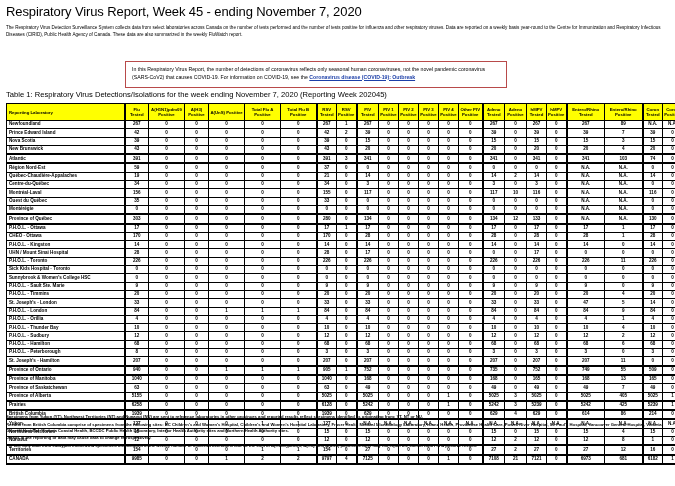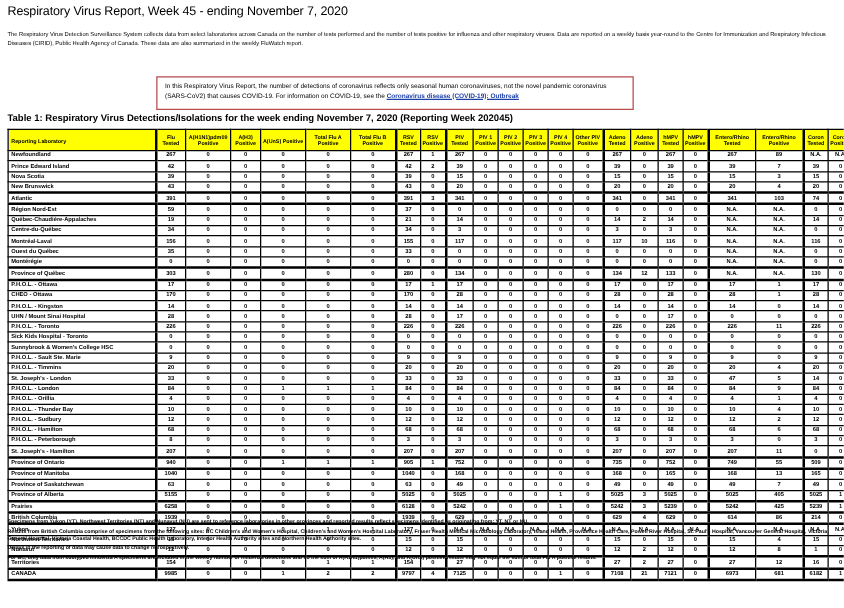--- a/index.html
+++ b/index.html
@@ -1,21 +1,21 @@
 <!DOCTYPE html>
 <html><head>
 <meta charset="utf-8">
 <style>
   html, body { margin:0; padding:0; background:#ffffff; }
   body { width:675px; height:486px; overflow:hidden; font-family:"Liberation Sans", sans-serif; color:#000; position:relative; }
-  .title { position:absolute; left:6px; top:4px; font-size:10px; font-weight:normal; white-space:nowrap; letter-spacing:-0.1px; }
+  .title { position:absolute; left:6px; top:4px; font-size:13px; font-weight:normal; white-space:nowrap; letter-spacing:-0.1px; }
   .intro { position:absolute; left:6px; top:25px; width:664px; font-size:4.6px; line-height:6.5px; }
   .notice { position:absolute; left:125px; top:61px; width:382px; height:27px; border:1px solid #b84a4a; box-sizing:border-box; padding:4px 6px; font-size:5.2px; line-height:7.5px; }
   .notice a { color:#1c3fa8; text-decoration:underline; font-weight:bold; }
-  .table-title { position:absolute; left:6px; top:90px; font-size:7.6px; font-weight:bold; white-space:nowrap; }
+  .table-title { position:absolute; left:6px; top:90px; font-size:7.6px; font-weight:normal; white-space:nowrap; }
   table.rv { position:absolute; left:6px; top:103px; width:640px; border-collapse:collapse; table-layout:fixed; font-size:4.6px; font-weight:bold; }
   table.rv th { background:#ffff00; border:1px solid #000; font-weight:bold; font-size:4.3px; line-height:5px; height:16px; padding:0 1px; text-align:center; vertical-align:middle; overflow:hidden; }
   table.rv th.lab { text-align:left; padding-left:2px; }
   table.rv td { border:1px solid #000; height:7.3px; line-height:6.5px; padding:0 1px; text-align:center; overflow:hidden; white-space:nowrap; }
   table.rv td.lab { text-align:left; padding-left:2px; }
   table.rv tr.sub td { border-top:2px solid #000; border-bottom:2px solid #000; }
   table.rv td.thick-l, table.rv th.thick-l { border-left:2px solid #000; }
   .footnotes { position:absolute; left:6px; top:414px; width:664px; font-size:4.2px; line-height:6px; font-weight:bold; }
   .footnotes p { margin:0 0 1.6px 0; }
 </style>

